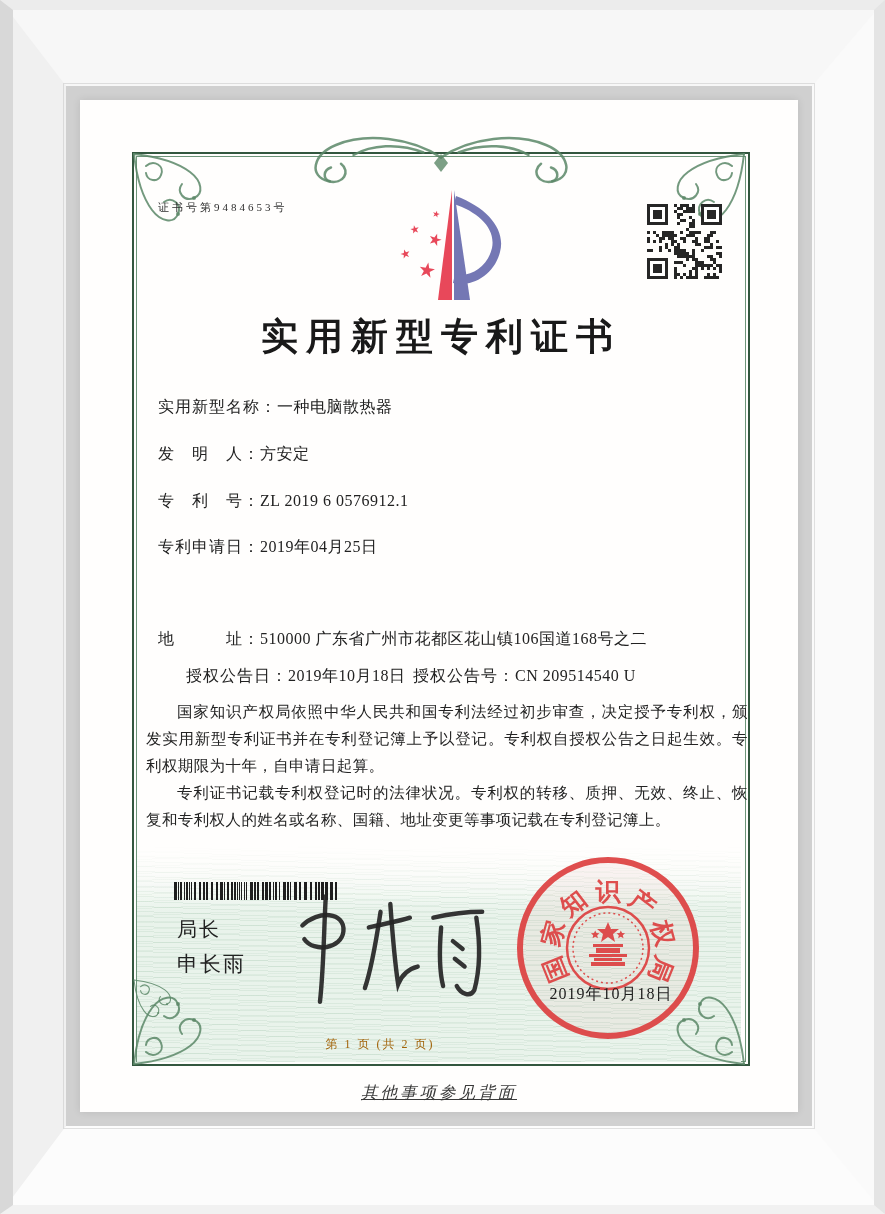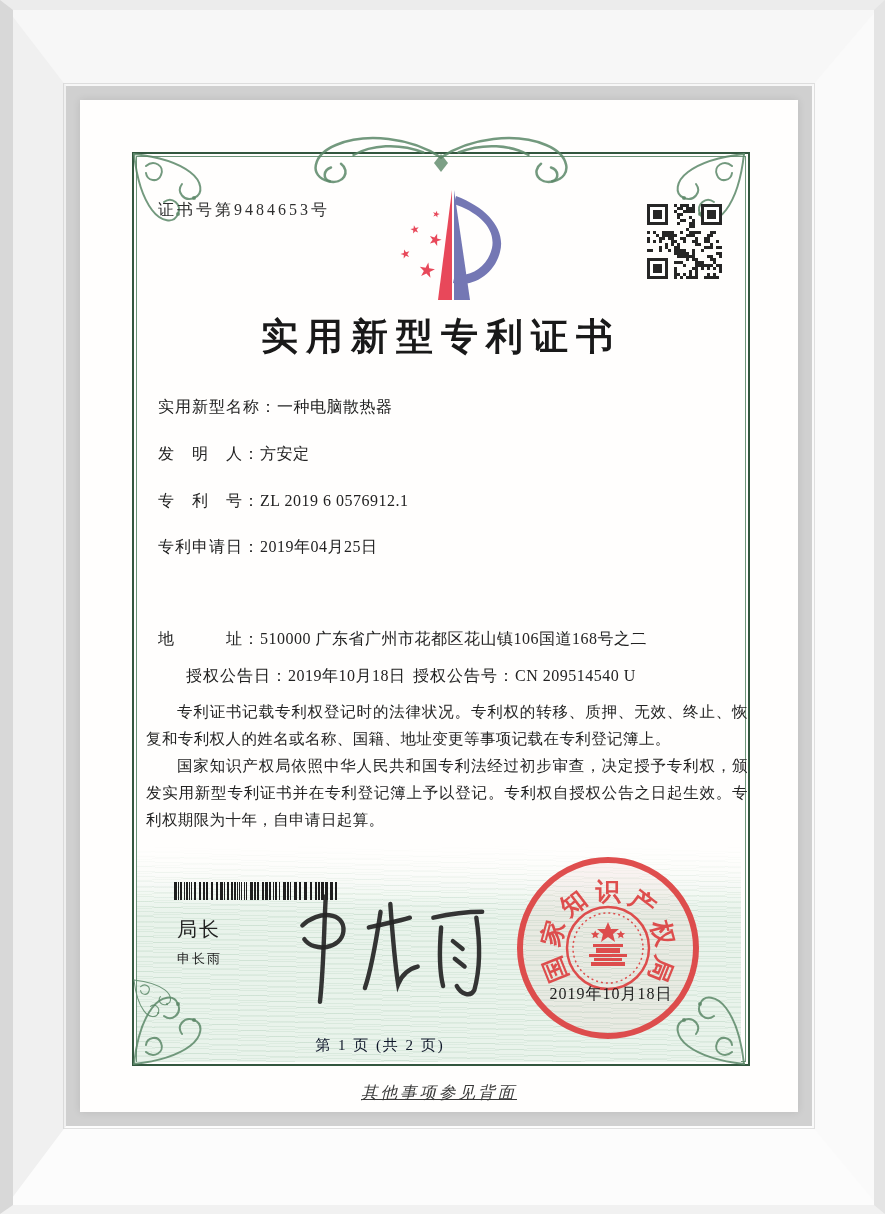--- a/index.html
+++ b/index.html
@@ -32,21 +32,21 @@
       repeating-linear-gradient(178deg, rgba(122,172,138,.10) 0 1px, rgba(122,172,138,0) 1px 7px),
       linear-gradient(to bottom, rgba(233,243,235,0) 0, #e9f3eb 70px);
     -webkit-mask-image:linear-gradient(to bottom,transparent,black 60px);
     mask-image:linear-gradient(to bottom,transparent,black 60px);}
 
   .ornaments{position:absolute;left:0;top:0;pointer-events:none;}
   .ornaments path{stroke:#5b8767;stroke-width:2;fill:none;opacity:.85;stroke-linecap:round;}
   .ornaments .leaf{fill:#5b8767;stroke:none;opacity:.8;}
 
   
-  .cert-number{position:absolute;left:78px;top:100px;font-size:16px;letter-spacing:3px;color:#2e2e2e;}
+  .cert-number{position:absolute;left:78px;top:100px;font-size:11px;letter-spacing:3px;color:#2e2e2e;}
   .logo{position:absolute;left:312px;top:86px;width:112px;height:120px;}
   .logo svg{position:absolute;inset:0;}
   .logo-star{position:absolute;color:#e8485a;line-height:1;
     font-family:"DejaVu Sans",sans-serif;}
   .ls1{left:40px;top:24px;font-size:9px;transform:rotate(14deg);}
   .ls2{left:18px;top:38px;font-size:11px;transform:rotate(-12deg);}
   .ls3{left:36px;top:46px;font-size:16px;transform:rotate(18deg);}
   .ls4{left:8px;top:62px;font-size:12px;transform:rotate(-16deg);}
   .ls5{left:26px;top:74px;font-size:20px;transform:rotate(10deg);}
   .qr{position:absolute;left:567px;top:104px;width:75px;height:75px;}
@@ -63,32 +63,32 @@
   .grant-no{position:absolute;left:227px;top:0;}
 
   
   .body-text{position:absolute;left:66px;top:598px;width:602px;color:#242424;}
   .body-text p{margin:0;font-size:15.5px;line-height:27px;text-indent:2em;
     text-align:justify;letter-spacing:.4px;}
 
   
   .barcode{position:absolute;left:94px;top:782px;width:163px;height:18px;}
   .signer-title{position:absolute;left:97px;top:816px;font-size:20px;color:#222;letter-spacing:2px;}
-  .signer-name{position:absolute;left:97px;top:850px;font-size:13px;color:#222;letter-spacing:2px;}
+  .signer-name{position:absolute;left:97px;top:850px;font-size:21px;color:#222;letter-spacing:2px;}
   .signature{position:absolute;left:195px;top:788px;width:215px;height:118px;}
   .signature path{stroke:#242424;stroke-width:4.5;fill:none;stroke-linecap:round;opacity:.92;}
 
   .seal{position:absolute;left:433px;top:753px;width:190px;height:190px;opacity:.92;}
   .seal text{fill:#dd4040;font-size:25px;font-weight:700;text-anchor:middle;}
   .seal .emblem{fill:#dd4040;}
   .seal-date{position:absolute;left:436px;top:884px;width:190px;text-align:center;
     font-size:16px;color:#1d1d1d;letter-spacing:1px;z-index:6;}
 
   .page-indicator{position:absolute;left:52px;top:936px;width:496px;text-align:center;
-    font-size:15px;color:#0f172a;letter-spacing:2px;}
+    font-size:12px;color:#a16207;letter-spacing:2px;}
   .back-note{position:absolute;left:0;top:982px;width:718px;text-align:center;
     font-size:16.5px;color:#3a3a3a;letter-spacing:3px;font-style:italic;text-decoration:underline;}
 
   .z2{z-index:2;} .z3{z-index:3;} .z4{z-index:4;}
 </style>
 </head>
 <body>
 
 <div class="scene">
   <div class="frame-face"></div>
@@ -335,22 +335,22 @@
       <span class="field-label">地　　　址：</span><span class="field-value">510000 广东省广州市花都区花山镇106国道168号之二</span>
     </div>
     <div class="field-row r6">
       <span class="field-label">授权公告日：</span><span class="field-value">2019年10月18日</span>
       <span class="grant-no">
         <span class="field-label">授权公告号：</span><span class="field-value">CN 209514540 U</span>
       </span>
     </div>
 
     <div class="body-text">
+      <p>国家知识产权局依照中华人民共和国专利法经过初步审查，决定授予专利权，颁发实用新型专利证书并在专利登记簿上予以登记。专利权自授权公告之日起生效。专利权期限为十年，自申请日起算。</p>
       <p>专利证书记载专利权登记时的法律状况。专利权的转移、质押、无效、终止、恢复和专利权人的姓名或名称、国籍、地址变更等事项记载在专利登记簿上。</p>
-      <p>国家知识产权局依照中华人民共和国专利法经过初步审查，决定授予专利权，颁发实用新型专利证书并在专利登记簿上予以登记。专利权自授权公告之日起生效。专利权期限为十年，自申请日起算。</p>
     </div>
 
     <svg id="barcode-svg" class="barcode z2" viewBox="0 0 163 18">
         <rect x="0" y="0" width="3" height="18" fill="#1e1e1e"></rect>
         <rect x="4" y="0" width="1" height="18" fill="#1e1e1e"></rect>
         <rect x="6" y="0" width="2" height="18" fill="#1e1e1e"></rect>
         <rect x="10" y="0" width="1" height="18" fill="#1e1e1e"></rect>
         <rect x="12" y="0" width="2" height="18" fill="#1e1e1e"></rect>
         <rect x="15" y="0" width="1" height="18" fill="#1e1e1e"></rect>
         <rect x="17" y="0" width="1" height="18" fill="#1e1e1e"></rect>

